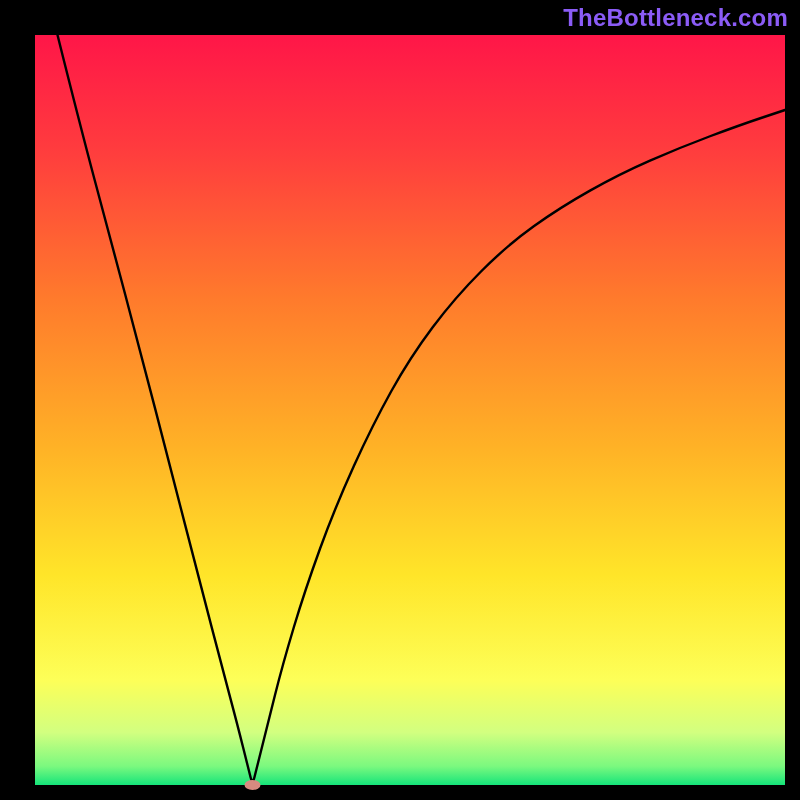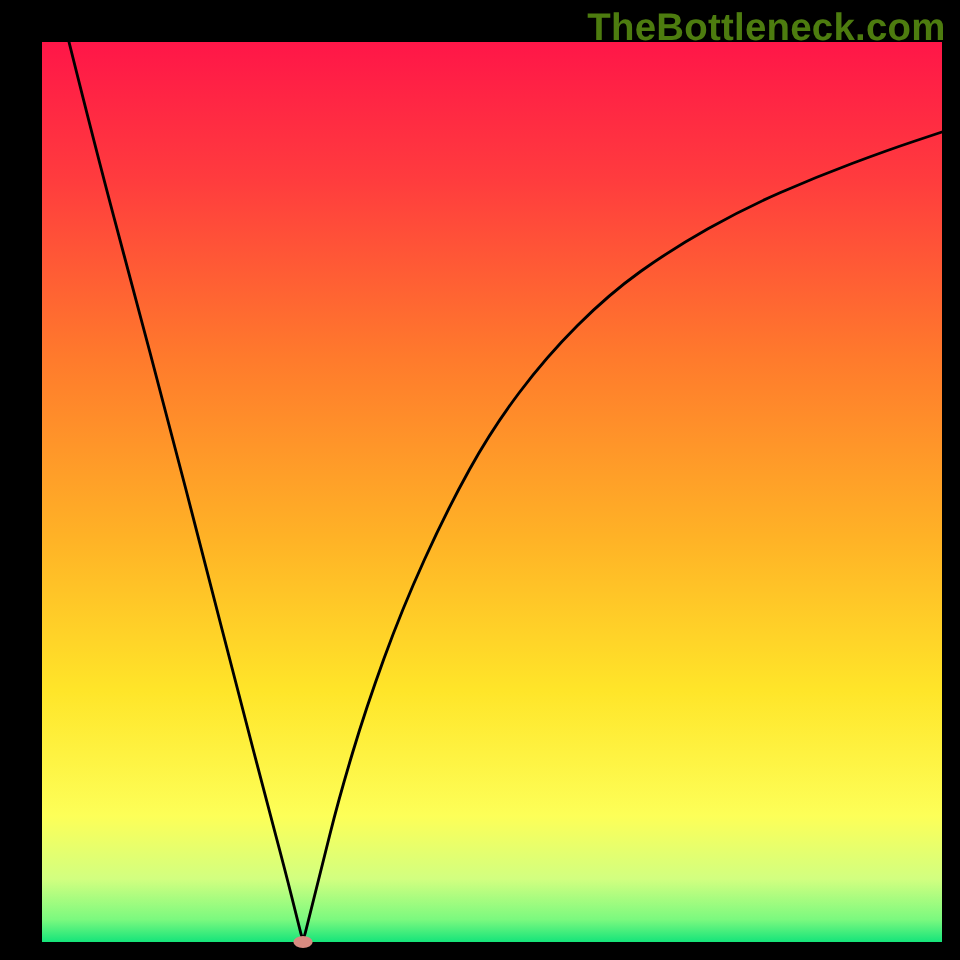--- a/index.html
+++ b/index.html
@@ -14,22 +14,22 @@
   .frame {
     position: relative;
     width: 800px;
     height: 800px;
     background: #000;
   }
   .watermark {
     position: absolute;
     top: 4px;
     right: 12px;
-    color: #4d7c0f;
-    font-size: 32px;
+    color: #8b5cf6;
+    font-size: 24px;
     font-weight: 600;
     letter-spacing: 0.2px;
     user-select: none;
   }
   svg {
     position: absolute;
     top: 0;
     left: 0;
   }
 </style>

